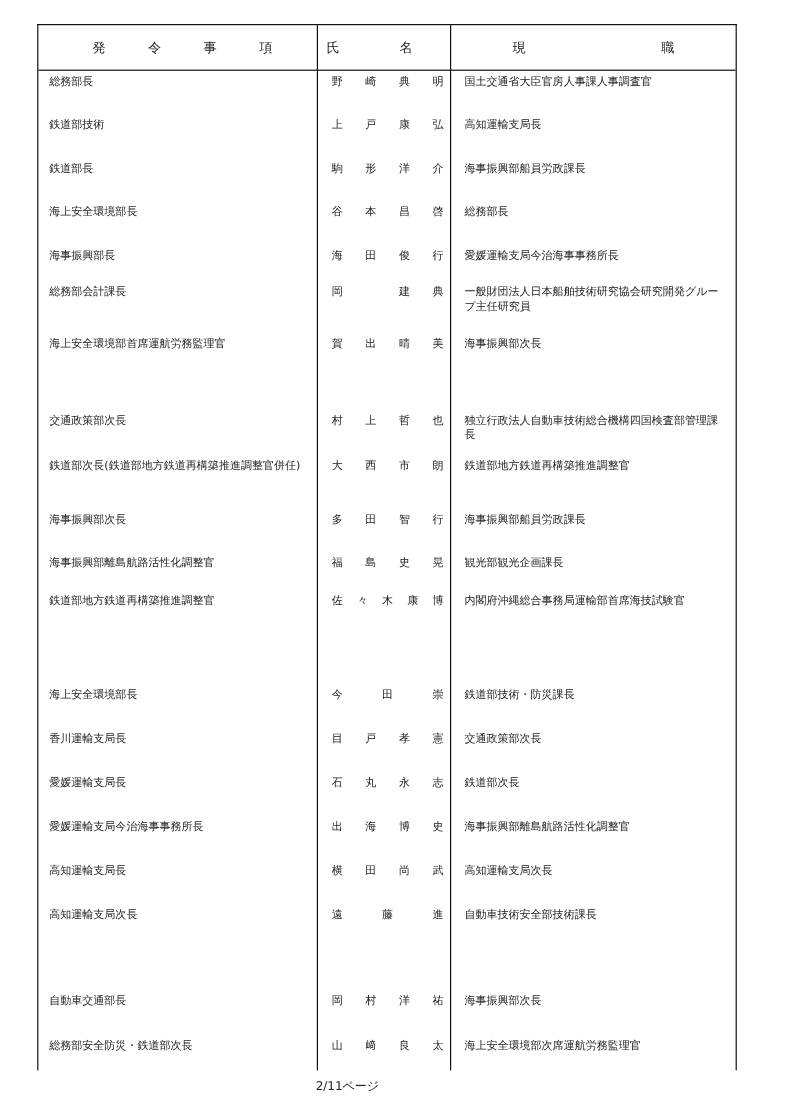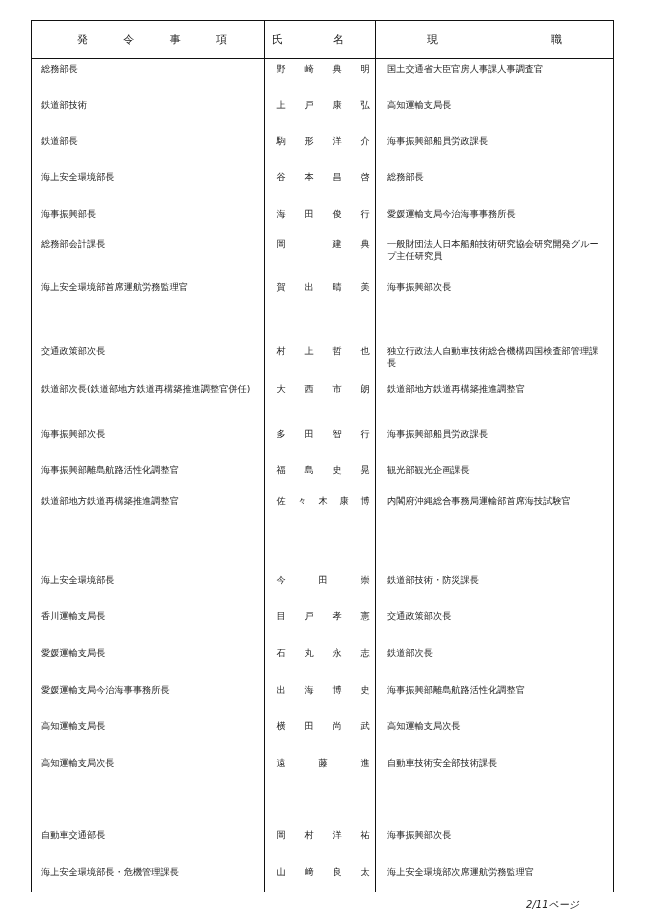--- a/index.html
+++ b/index.html
@@ -9,21 +9,21 @@
            border-left:1.5px solid #111; border-right:1.5px solid #111; border-top:1.5px solid #111; box-sizing:border-box; }
   .vline { position:absolute; top:0; bottom:0; width:0; border-left:1.5px solid #111; }
   .header { position:absolute; left:0; right:0; top:0; height:37px; border-bottom:1.5px solid #111; }
   .hcell { position:absolute; top:0; height:37px; display:flex; align-items:center; font-size:11px; color:#222; }
   .hcell span { display:inline-block; }
   .row { position:absolute; left:0; right:0; font-size:9.2px; line-height:12px; }
   .c1 { position:absolute; left:9px; width:215px; }
   .c2 { position:absolute; left:243px; width:96px; display:flex; justify-content:space-between; }
   .c2 span { display:inline-block; width:12px; text-align:center; }
   .c3 { position:absolute; left:355px; width:220px; }
-  .footer { position:absolute; top:898px; left:0; width:579px; text-align:right; font-size:10px; color:#222;font-style:italic; }
+  .footer { position:absolute; top:898px; left:0; width:579px; text-align:center; font-size:10px; color:#222; }
 </style>
 </head>
 <body>
 
 <div class="table">
   <div class="vline" style="left:232px"></div>
   <div class="vline" style="left:343px"></div>
 
   <div class="header">
     <div class="hcell" style="left:45px;width:150px;justify-content:space-between">
@@ -230,21 +230,21 @@
         <div class="c1">自動車交通部長</div>
         <div class="c2">
           <span>岡</span>
           <span>村</span>
           <span>洋</span>
           <span>祐</span>
         </div>
         <div class="c3">海事振興部次長</div>
       </div>
       <div class="row" style="top: 845px;">
-        <div class="c1">海上安全環境部長・危機管理課長</div>
+        <div class="c1">総務部安全防災・鉄道部次長</div>
         <div class="c2">
           <span>山</span>
           <span>﨑</span>
           <span>良</span>
           <span>太</span>
         </div>
         <div class="c3">海上安全環境部次席運航労務監理官</div>
       </div>
     </div>
 </div>

